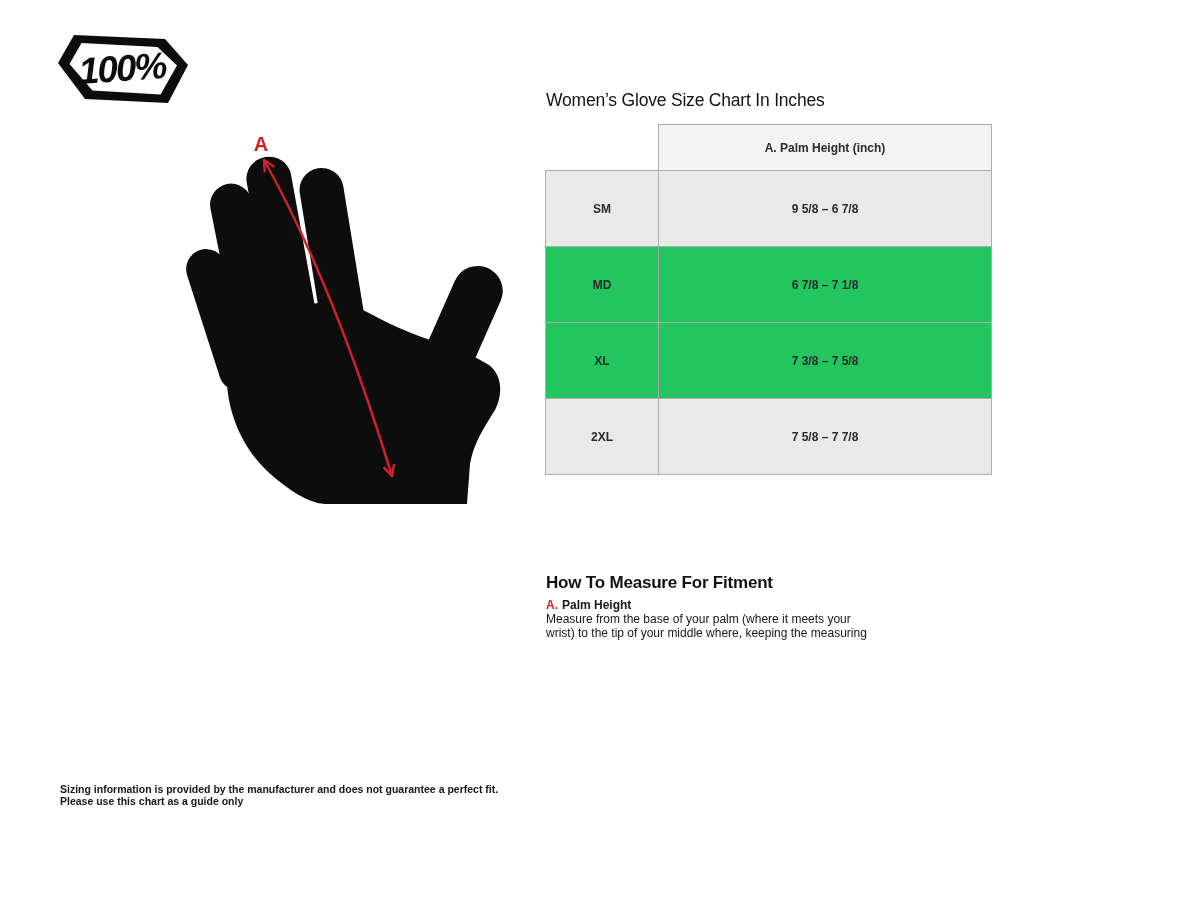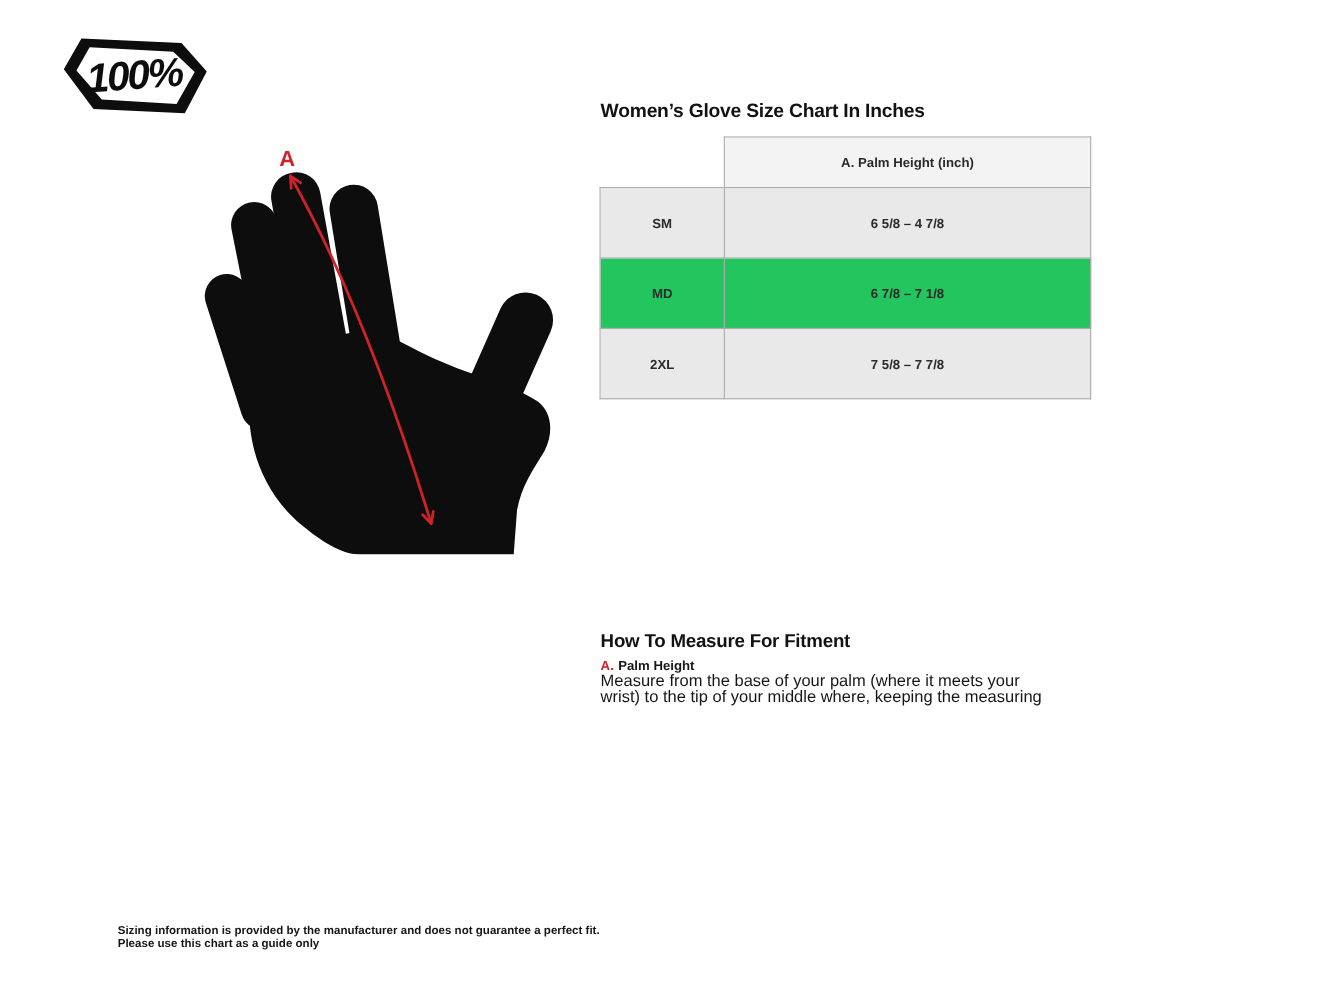--- a/index.html
+++ b/index.html
@@ -11,60 +11,59 @@
     color:#1a1a1a;
     overflow:hidden;
   }
   
   .logo-svg { position:absolute; left:58px; top:34px; }
   
   .hand-svg { position:absolute; left:185px; top:128px; }
   
   .chart-title {
     position:absolute; left:546px; top:90px;
-    font-size:17.5px; font-weight:bold; color:#121212;
+    font-size:17.5px; font-weight:normal; color:#121212;
     letter-spacing:-0.2px; white-space:nowrap;
   }
   table.size-table {
     position:absolute; left:545px; top:124px;
     width:446px; table-layout:fixed; border-collapse:collapse;
   }
   table.size-table td, table.size-table th {
     border:1px solid #adadad;
     font-size:12px; font-weight:bold; color:#2a2a2a;
     text-align:center; vertical-align:middle;
     padding:4px;
   }
   table.size-table th.spacer { border:none; background:#ffffff; }
   table.size-table tr.hdr { height:46px; }
   table.size-table tr.hdr th.colhead { background:#f3f3f3; }
-  table.size-table tr.row { height:64px; }
+  table.size-table tr.row { height:76px; }
   table.size-table tr.row.gray td { background:#e9e9e9; }
   table.size-table tr.row.white td { background:#22c55e; }
   
   .howto-title {
     position:absolute; left:546px; top:573px;
     font-size:17px; font-weight:bold; color:#121212;
     letter-spacing:-0.2px; white-space:nowrap;text-align:right;
   }
   .howto-sub {
     position:absolute; left:546px; top:598px;
     font-size:12px; font-weight:bold; color:#161616; white-space:nowrap;
   }
   .howto-sub .red { color:#cf2329; margin-right:4px; }
   .howto-para {
     position:absolute; left:546px; top:613px;
-    font-size:15px; line-height:13.8px; color:#161616; white-space:nowrap;
+    font-size:12px; line-height:13.8px; color:#161616; white-space:nowrap;
   }
   
   .footer-note {
-    position:absolute; left:60px; top:840px;
+    position:absolute; left:60px; top:783px;
     font-size:10.5px; font-weight:bold; line-height:12.2px; color:#161616;
     white-space:nowrap;
-    margin-left:47px;
   }
 </style>
 </head>
 <body>
 
 <svg class="logo-svg" width="130" height="70" viewBox="0 0 130 70">
   <polygon points="16,1 107,5 130,31 110,69 27,65 0,29" fill="#0d0d0d"></polygon>
   <polygon points="23.5,9 99.5,13 119,31.5 102.5,60.5 34.5,56.5 11.5,30" fill="#ffffff"></polygon>
   <text x="64" y="47" text-anchor="middle" font-family="Liberation Sans, DejaVu Sans, sans-serif" font-size="37" font-weight="bold" font-style="italic" fill="#0d0d0d" transform="rotate(-4 64 35)" letter-spacing="-2">100%</text>
 </svg>
@@ -110,25 +109,29 @@
     <col style="width:113px">
     <col style="width:333px">
   </colgroup>
   <tbody>
       <tr class="hdr">
     <th class="spacer"></th>
     <th class="colhead">A. Palm Height (inch)</th>
   </tr>
   <tr class="row gray">
     <td>SM</td>
-    <td>6 5/8 – 4 7/8</td>
+    <td>9 5/8 – 6 7/8</td>
   </tr>
   <tr class="row white">
     <td>MD</td>
     <td>6 7/8 – 7 1/8</td>
+  </tr>
+  <tr class="row white">
+    <td>XL</td>
+    <td>7 3/8 – 7 5/8</td>
   </tr>
   <tr class="row gray">
     <td>2XL</td>
     <td>7 5/8 – 7 7/8</td>
   </tr>
 </tbody>
   </table>
 
 <div class="howto-title">How To Measure For Fitment</div>
 

